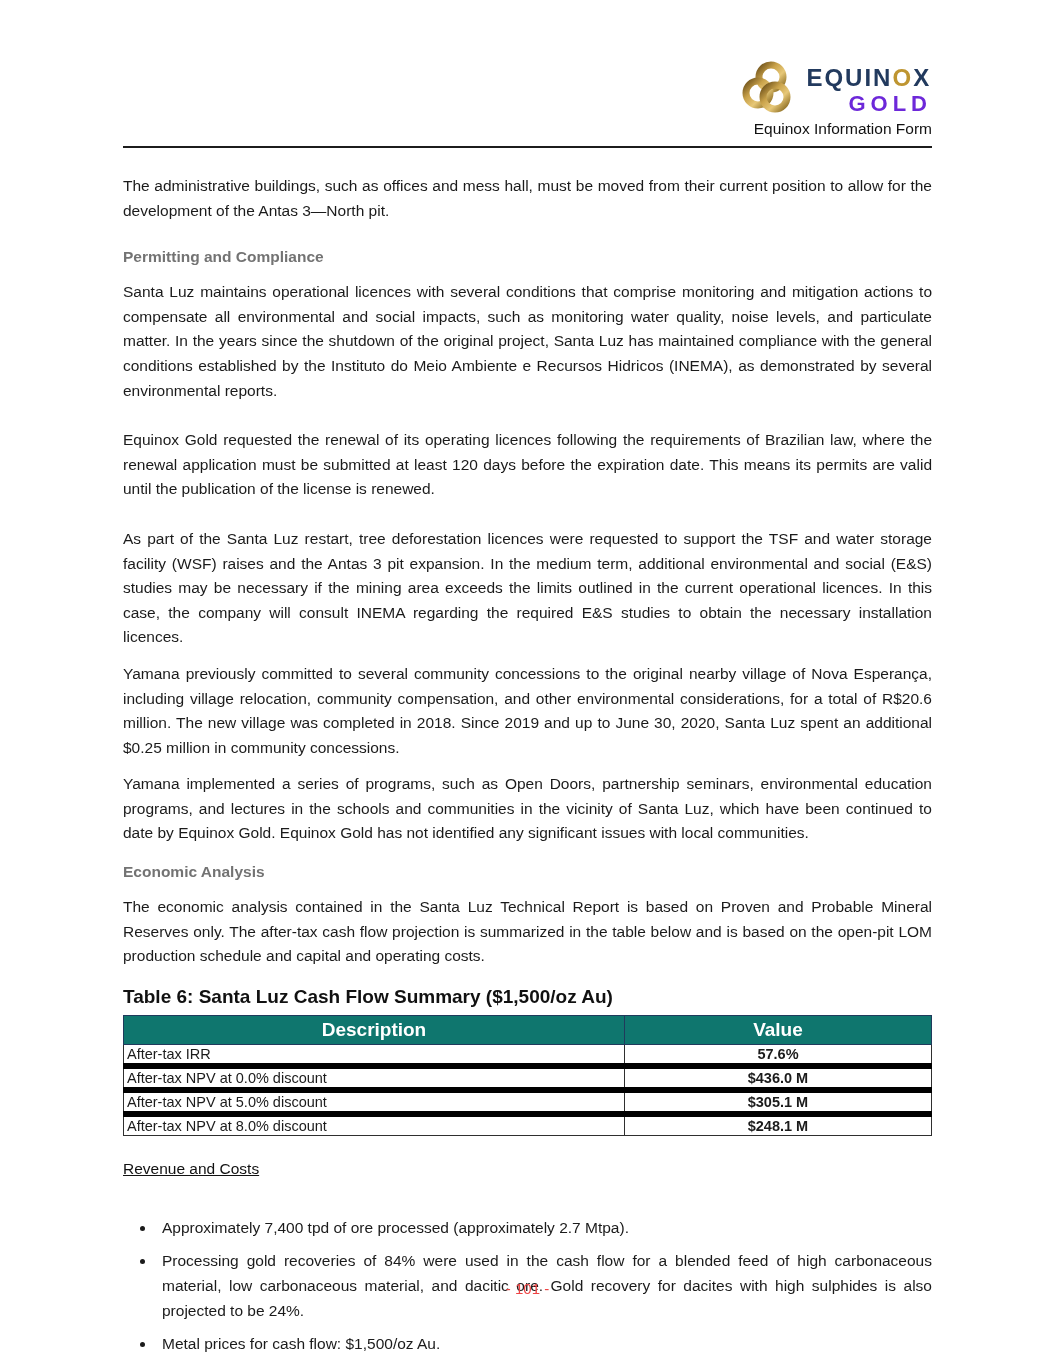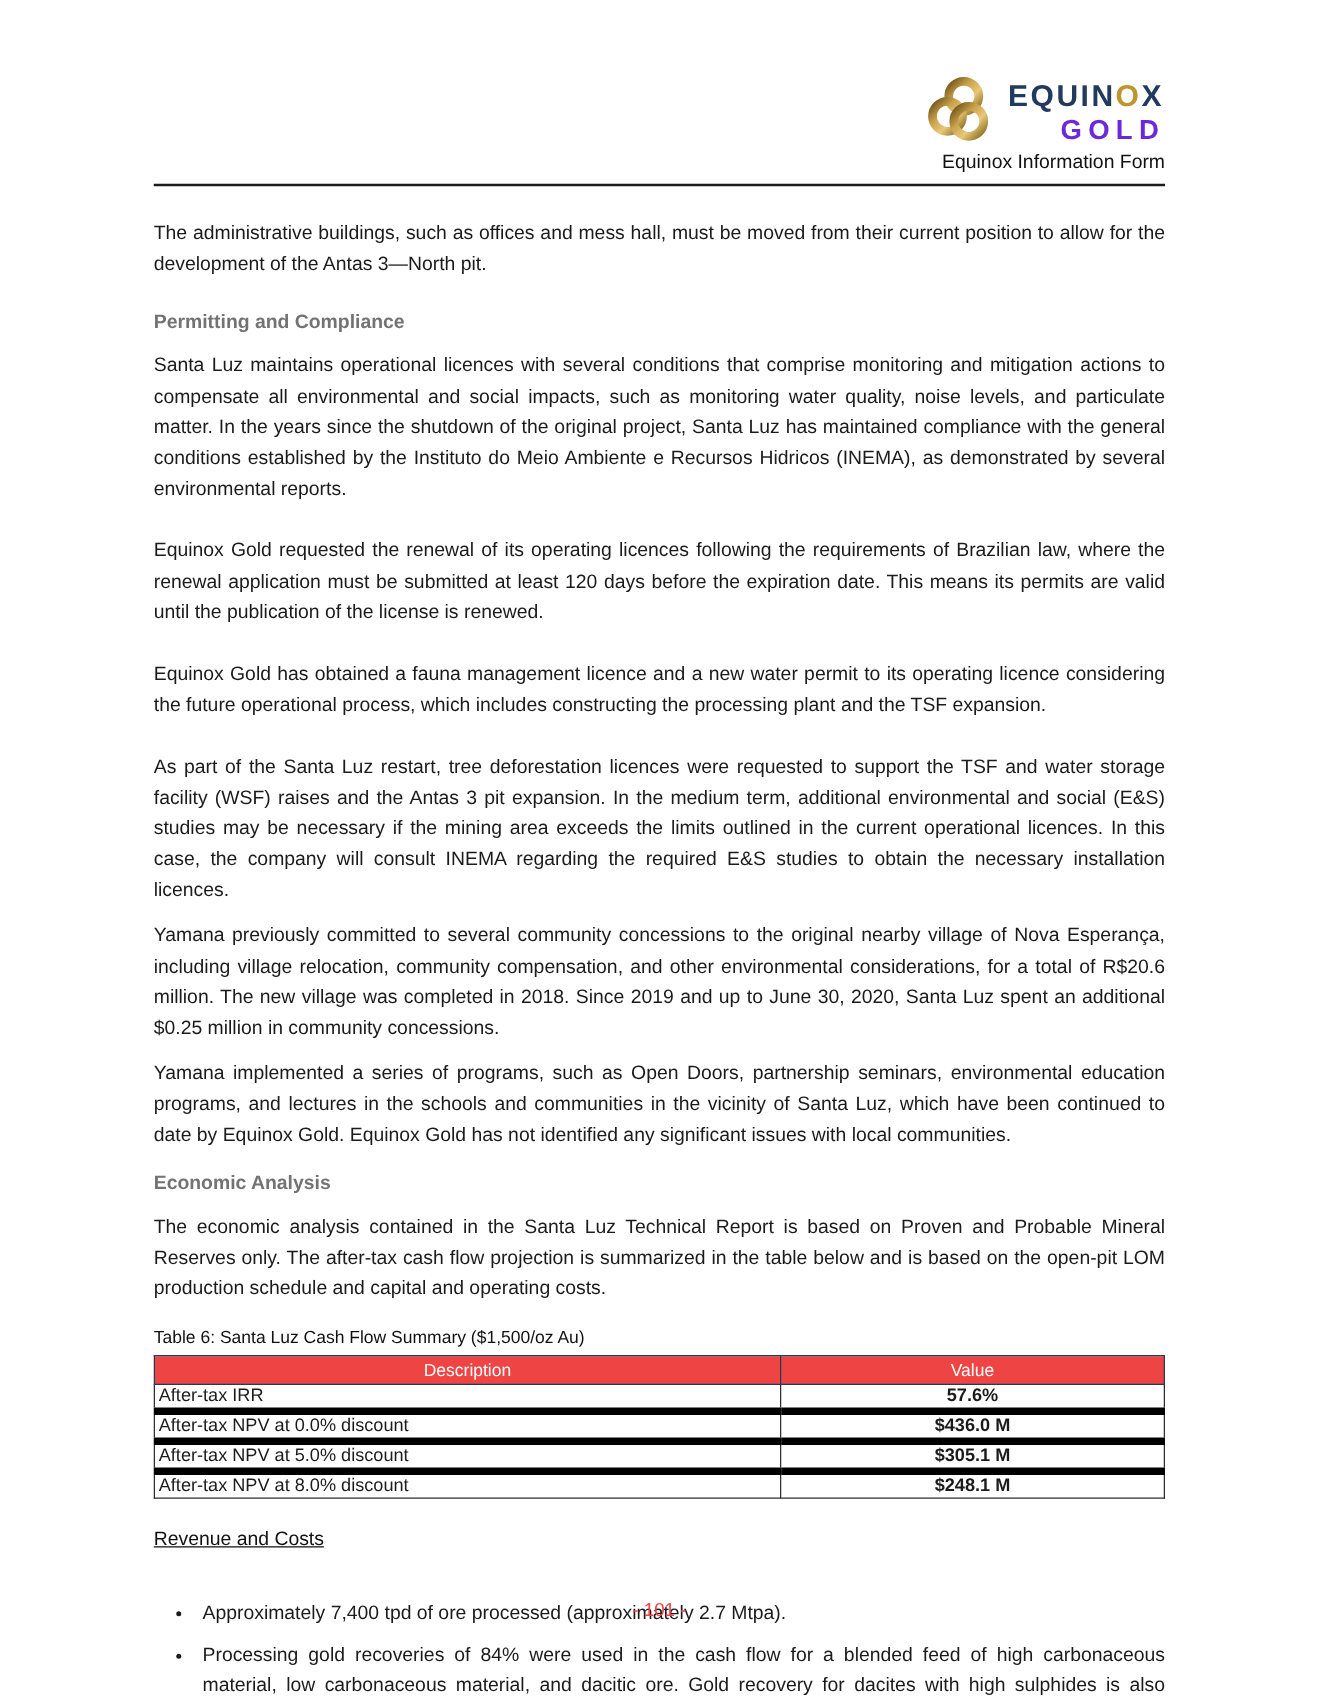--- a/index.html
+++ b/index.html
@@ -45,36 +45,36 @@
     margin-bottom: 25px;
   }
   p.tight { margin-bottom: 12px; }
   p.semi { margin-bottom: 17px; }
   h3.navy-h {
     font-size: 15.5px; font-weight: bold; color: #737373;
     margin: 0 0 14px 0;
   }
   
   .tbl-caption {
-    font-size: 14px; font-weight: normal; color: #111;
+    font-size: 19px; font-weight: bold; color: #111;
     margin: 0 0 7px 0;
   }
   table.cashflow {
     width: 100%;
     border-collapse: collapse;
     font-size: 14.5px;
     margin-bottom: 24px;
     border: 1px solid #2f2f2f;
   }
   table.cashflow th {
-    background: #ef4444; color: #ffffff;
-    font-weight: normal; text-align: center;
+    background: #0f766e; color: #ffffff;
+    font-weight: bold; text-align: center;
     padding: 3px 4px;
     border: 1px solid #203A5C;
-    font-size: 14px;
+    font-size: 19px;
   }
   table.cashflow td {
     padding: 1px 3px;
     height: 18px;
     border-left: 1px solid #2f2f2f;
     border-right: 1px solid #2f2f2f;
     border-bottom: 6px solid #000000;
   }
   table.cashflow tr:last-child td { border-bottom: 1px solid #2f2f2f; }
   table.cashflow td.desc { text-align: left; width: 62%; }
@@ -131,21 +131,20 @@
   <div class="content">
 
     <p class="body-p">The administrative buildings, such as offices and mess hall, must be moved from their current position to allow for the development of the Antas 3—North pit.</p>
 
     <h3 class="navy-h">Permitting and Compliance</h3>
 
     <p class="body-p">Santa Luz maintains operational licences with several conditions that comprise monitoring and mitigation actions to compensate all environmental and social impacts, such as monitoring water quality, noise levels, and particulate matter. In the years since the shutdown of the original project, Santa Luz has maintained compliance with the general conditions established by the Instituto do Meio Ambiente e Recursos Hidricos (INEMA), as demonstrated by several environmental reports.</p>
 
     <p class="body-p">Equinox Gold requested the renewal of its operating licences following the requirements of Brazilian law, where the renewal application must be submitted at least 120 days before the expiration date. This means its permits are valid until the publication of the license is renewed.</p>
 
-    <p class="body-p">Equinox Gold has obtained a fauna management licence and a new water permit to its operating licence considering the future operational process, which includes constructing the processing plant and the TSF expansion.</p>
 
     <p class="body-p tight">As part of the Santa Luz restart, tree deforestation licences were requested to support the TSF and water storage facility (WSF) raises and the Antas 3 pit expansion. In the medium term, additional environmental and social (E&amp;S) studies may be necessary if the mining area exceeds the limits outlined in the current operational licences. In this case, the company will consult INEMA regarding the required E&amp;S studies to obtain the necessary installation licences.</p>
 
     <p class="body-p tight">Yamana previously committed to several community concessions to the original nearby village of Nova Esperança, including village relocation, community compensation, and other environmental considerations, for a total of R$20.6 million. The new village was completed in 2018. Since 2019 and up to June 30, 2020, Santa Luz spent an additional $0.25 million in community concessions.</p>
 
     <p class="body-p semi">Yamana implemented a series of programs, such as Open Doors, partnership seminars, environmental education programs, and lectures in the schools and communities in the vicinity of Santa Luz, which have been continued to date by Equinox Gold. Equinox Gold has not identified any significant issues with local communities.</p>
 
     <h3 class="navy-h">Economic Analysis</h3>
 
     <p class="body-p semi">The economic analysis contained in the Santa Luz Technical Report is based on Proven and Probable Mineral Reserves only. The after-tax cash flow projection is summarized in the table below and is based on the open-pit LOM production schedule and capital and operating costs.</p>

